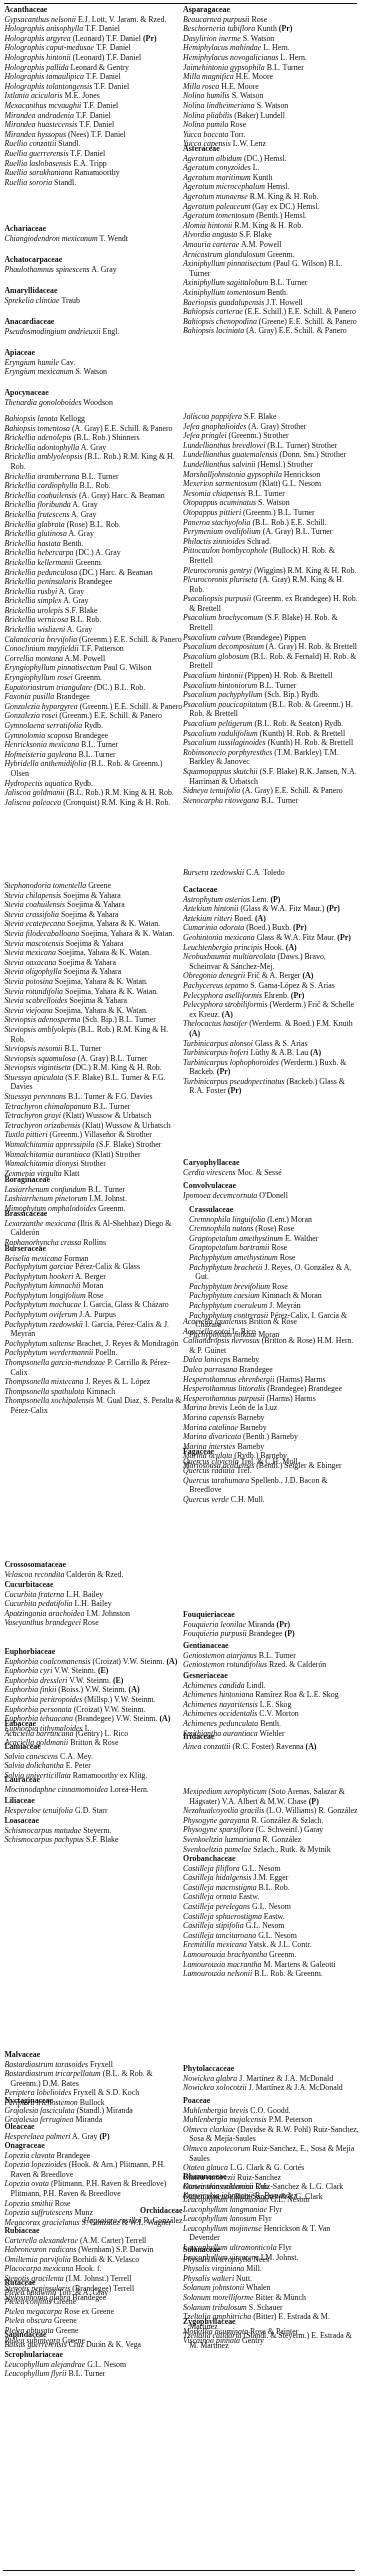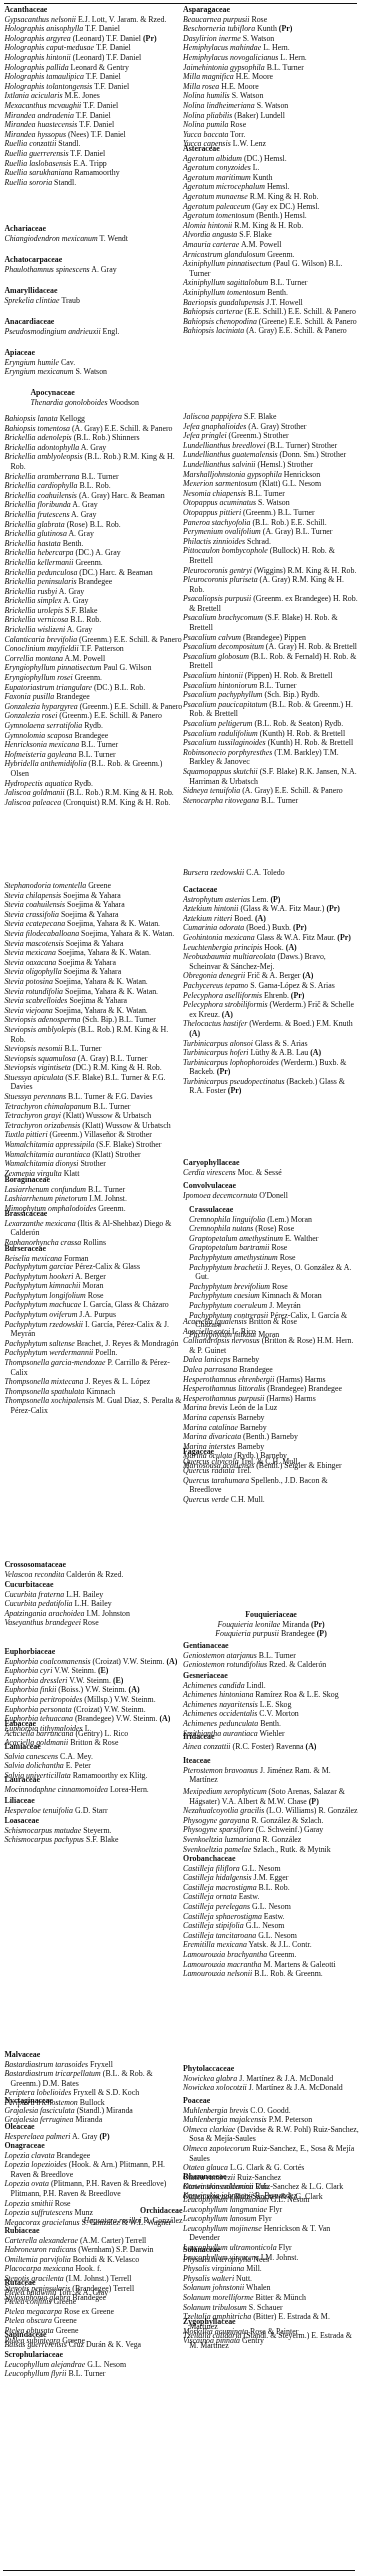--- a/index.html
+++ b/index.html
@@ -57,21 +57,21 @@
     </div>
     <div class="blk" style="top: 317px;">
       <div class="fam">Anacardiaceae</div>
       <div class="sp"><i>Pseudosmodingium andrieuxii</i> <span>Engl.</span></div>
     </div>
     <div class="blk" style="top: 348px;">
       <div class="fam">Apiaceae</div>
       <div class="sp"><i>Eryngium humile</i> <span>Cav.</span></div>
       <div class="sp"><i>Eryngium mexicanum</i> <span>S. Watson</span></div>
     </div>
-    <div class="blk" style="top: 388px; margin-left: 26px;">
+    <div class="blk" style="top: 388px;">
       <div class="fam">Apocynaceae</div>
       <div class="sp"><i>Thenardia gonoloboides</i> <span>Woodson</span></div>
     </div>
     <div class="blk" style="top: 414px;">
       <div class="sp"><i>Bahiopsis lanata</i> <span>Kellogg</span></div>
       <div class="sp"><i>Bahiopsis tomentosa</i> <span>(A. Gray) E.E. Schill. &amp; Panero</span></div>
       <div class="sp"><i>Brickellia adenolepis</i> <span>(B.L. Rob.) Shinners</span></div>
       <div class="sp"><i>Brickellia adontophylla</i> <span>A. Gray</span></div>
       <div class="sp"><i>Brickellia amblyoleopsis</i> <span>(B.L. Rob.) R.M. King &amp; H. Rob.</span></div>
       <div class="sp"><i>Brickellia aramberrana</i> <span>B.L. Turner</span></div>
@@ -409,21 +409,21 @@
       <div class="sp"><i>Marina oculata</i> <span>(Rydb.) Barneby</span></div>
       <div class="sp"><i>Mariosousa acatlensis</i> <span>(Benth.) Seigler &amp; Ebinger</span></div>
     </div>
     <div class="blk" style="top: 1447px;">
       <div class="fam">Fagaceae</div>
       <div class="sp"><i>Quercus clivicola</i> <span>Trel. &amp; C.H. Mull.</span></div>
       <div class="sp"><i>Quercus radiata</i> <span>Trel.</span></div>
       <div class="sp"><i>Quercus tarahumara</i> <span>Spellenb., J.D. Bacon &amp; Breedlove</span></div>
       <div class="sp"><i>Quercus verde</i> <span>C.H. Mull.</span></div>
     </div>
-    <div class="blk" style="top: 1610px; text-align: center;">
+    <div class="blk" style="top: 1610px;">
       <div class="fam">Fouquieriaceae</div>
       <div class="sp"><i>Fouquieria leonilae</i> <span>Miranda</span> <b>(Pr)</b></div>
       <div class="sp"><i>Fouquieria purpusii</i> <span>Brandegee</span> <b>(P)</b></div>
     </div>
     <div class="blk" style="top: 1641px;">
       <div class="fam">Gentianaceae</div>
       <div class="sp"><i>Geniostemon atarjanus</i> <span>B.L. Turner</span></div>
       <div class="sp"><i>Geniostemon rotundifolius</i> <span>Rzed. &amp; Calderón</span></div>
     </div>
     <div class="blk" style="top: 1671px;">
@@ -431,24 +431,20 @@
       <div class="sp"><i>Achimenes candida</i> <span>Lindl.</span></div>
       <div class="sp"><i>Achimenes hintoniana</i> <span>Ramírez Roa &amp; L.E. Skog</span></div>
       <div class="sp"><i>Achimenes nayaritensis</i> <span>L.E. Skog</span></div>
       <div class="sp"><i>Achimenes occidentalis</i> <span>C.V. Morton</span></div>
       <div class="sp"><i>Achimenes pedunculata</i> <span>Benth.</span></div>
       <div class="sp"><i>Smithiantha aurantiaca</i> <span>Wiehler</span></div>
     </div>
     <div class="blk" style="top: 1732px;">
       <div class="fam">Iridaceae</div>
       <div class="sp"><i>Ainea conzattii</i> <span>(R.C. Foster) Ravenna</span> <b>(A)</b></div>
-    </div>
-    <div class="blk" style="top: 1756px;">
-      <div class="fam">Iteaceae</div>
-      <div class="sp"><i>Pterostemon bravoanus</i> <span>J. Jiménez Ram. &amp; M. Martínez</span></div>
     </div>
     <div class="blk" style="top: 1787px;">
       <div class="sp"><i>Mexipedium xerophyticum</i> <span>(Soto Arenas, Salazar &amp; Hágsater) V.A. Albert &amp; M.W. Chase</span> <b>(P)</b></div>
       <div class="sp"><i>Nezahualcoyotlia gracilis</i> <span>(L.O. Williams) R. González</span></div>
       <div class="sp"><i>Physogyne garayana</i> <span>R. González &amp; Szlach.</span></div>
       <div class="sp"><i>Physogyne sparsiflora</i> <span>(C. Schweinf.) Garay</span></div>
       <div class="sp"><i>Svenkoeltzia luzmariana</i> <span>R. González</span></div>
       <div class="sp"><i>Svenkoeltzia pamelae</i> <span>Szlach., Rutk. &amp; Mytnik</span></div>
     </div>
     <div class="blk" style="top: 1854px;">

